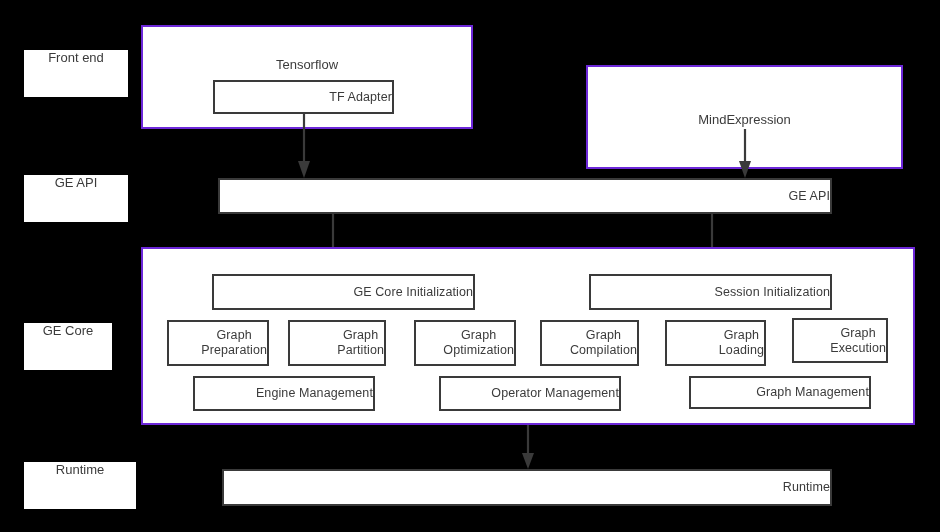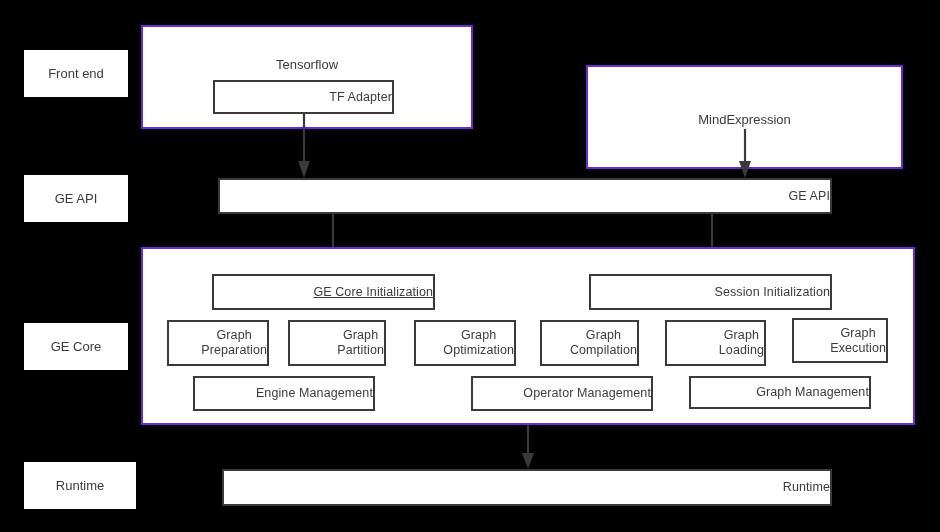--- a/index.html
+++ b/index.html
@@ -33,21 +33,21 @@
     font-size: 12.5px;
     letter-spacing: 0.1px;
   }
   .tier-label {
     position: absolute;
     background: #ffffff;
     color: #3b3b3b;
     border: none;
     box-sizing: border-box;
     display: flex;
-    align-items: center;
+    align-items: flex-start;
     justify-content: center;
     text-align: center;
     font-size: 13px;
   }
   .container-box {
     position: absolute;
     background: #ffffff;
     border: 2px solid #6d28d9;
     box-sizing: border-box;
   }
@@ -72,21 +72,21 @@
 <div id="canvas">
 
   <div class="tier-label" style="left:24px; top:50px; width:104px; height:47px;">
     <span>Front end</span>
   </div>
 
   <div class="tier-label" style="left:24px; top:175px; width:104px; height:47px;">
     <span>GE API</span>
   </div>
 
-  <div class="tier-label" style="left:24px; top:323px; width:104px; height:47px;">
+  <div class="tier-label" style="left:24px; top:323px; width:88px; height:47px;">
     <span>GE Core</span>
   </div>
 
   <div class="tier-label" style="left:24px; top:462px; width:112px; height:47px;">
     <span>Runtime</span>
   </div>
 
   <div class="container-box" style="left:141px; top:25px; width:332px; height:104px;">
     <div class="container-title" style="top:30px;">Tensorflow</div>
   </div>
@@ -125,21 +125,21 @@
 
   <div class="arrow" style="left:702px; top:213px;">
     <svg width="20" height="62" viewBox="0 0 20 62">
       <line x1="10" y1="0" x2="10" y2="48" stroke="#3a3a3a" stroke-width="2.2"></line>
       <polygon points="10,61 4,44 16,44" fill="#3a3a3a"></polygon>
     </svg>
   </div>
 
   <div class="container-box" style="left:141px; top:247px; width:774px; height:178px;"></div>
 
-  <div class="box" style="left:212px; top:274px; width:223px; height:36px;text-decoration:underline;">
+  <div class="box" style="left:212px; top:274px; width:263px; height:36px;">
     <span>GE Core Initialization</span>
   </div>
   <div class="box" style="left:589px; top:274px; width:243px; height:36px;">
     <span>Session Initialization</span>
   </div>
 
   <div class="box" style="left:167px; top:320px; width:102px; height:46px;">
     <span>
       <span>Graph</span><br>
       <span>Preparation</span>
@@ -172,21 +172,21 @@
   <div class="box" style="left:792px; top:318px; width:96px; height:45px;">
     <span>
       <span>Graph</span><br>
       <span>Execution</span>
     </span>
   </div>
 
   <div class="box" style="left:193px; top:376px; width:182px; height:35px;">
     <span>Engine Management</span>
   </div>
-  <div class="box" style="left:439px; top:376px; width:182px; height:35px;margin-left:32px;">
+  <div class="box" style="left:439px; top:376px; width:182px; height:35px;">
     <span>Operator Management</span>
   </div>
   <div class="box" style="left:689px; top:376px; width:182px; height:33px;">
     <span>Graph Management</span>
   </div>
 
   <div class="arrow" style="left:518px; top:425px;">
     <svg width="20" height="45" viewBox="0 0 20 45">
       <line x1="10" y1="0" x2="10" y2="32" stroke="#3a3a3a" stroke-width="2.2"></line>
       <polygon points="10,44 4,28 16,28" fill="#3a3a3a"></polygon>

